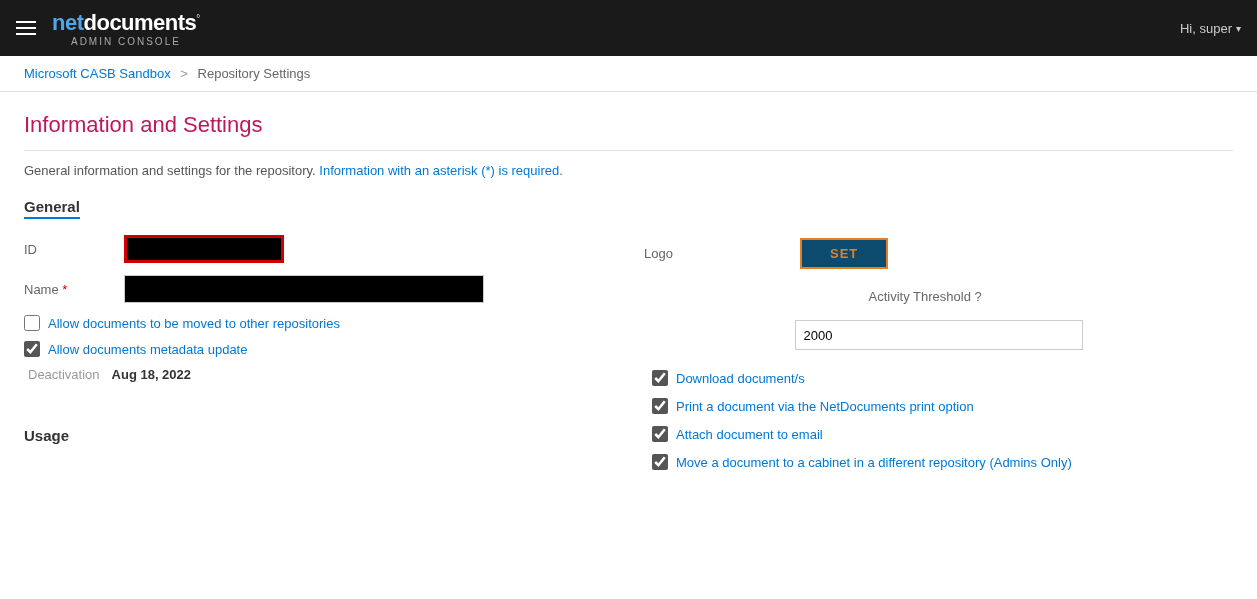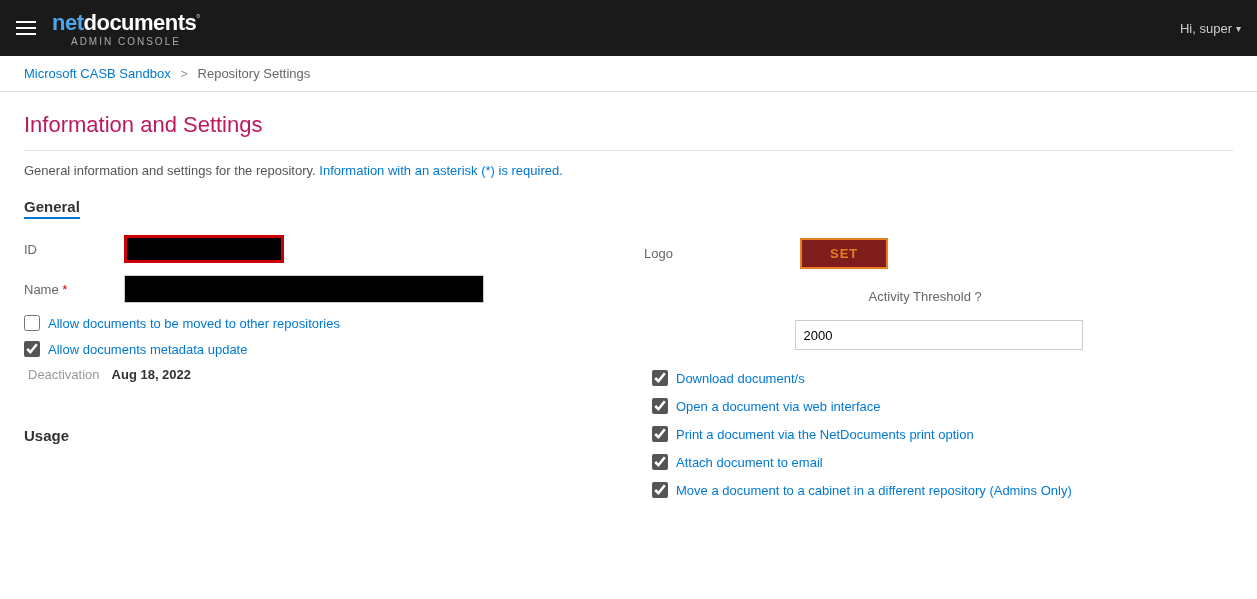--- a/index.html
+++ b/index.html
@@ -120,21 +120,21 @@
     .logo-row {
       display: flex;
       align-items: center;
       gap: 16px;
       margin-bottom: 20px;
       margin-top: 40px;
     }
     .logo-label { color: #666; font-size: 13px; width: 140px; }
     .set-button {
       border: 2px solid #e67e22;
-      background: #7f1d1d;
+      background: #0c4a6e;
       color: #e67e22;
       padding: 6px 28px;
       font-size: 13px;
       font-weight: bold;
       cursor: pointer;
       letter-spacing: 1px;
     }
 
     .threshold-row {
       display: flex;
@@ -268,24 +268,20 @@
       <div class="threshold-row">
         <span class="threshold-label">Activity Threshold ?</span>
         <input type="text" class="threshold-input" value="2000" style="">
       </div>
 
       <div class="right-checkbox-row">
         <input type="checkbox" id="chk-download" checked="" style="">
         <label for="chk-download">Download document/s</label>
       </div>
       <div class="right-checkbox-row">
-        <input type="checkbox" id="chk-open" checked="" style="">
-        <label for="chk-open">Open a document via web interface</label>
-      </div>
-      <div class="right-checkbox-row">
         <input type="checkbox" id="chk-print" checked="" style="">
         <label for="chk-print">Print a document via the NetDocuments print option</label>
       </div>
       <div class="right-checkbox-row">
         <input type="checkbox" id="chk-attach" checked="" style="">
         <label for="chk-attach">Attach document to email</label>
       </div>
       <div class="right-checkbox-row">
         <input type="checkbox" id="chk-move-cabinet" checked="" style="">
         <label for="chk-move-cabinet">Move a document to a cabinet in a different repository (Admins Only)</label>

